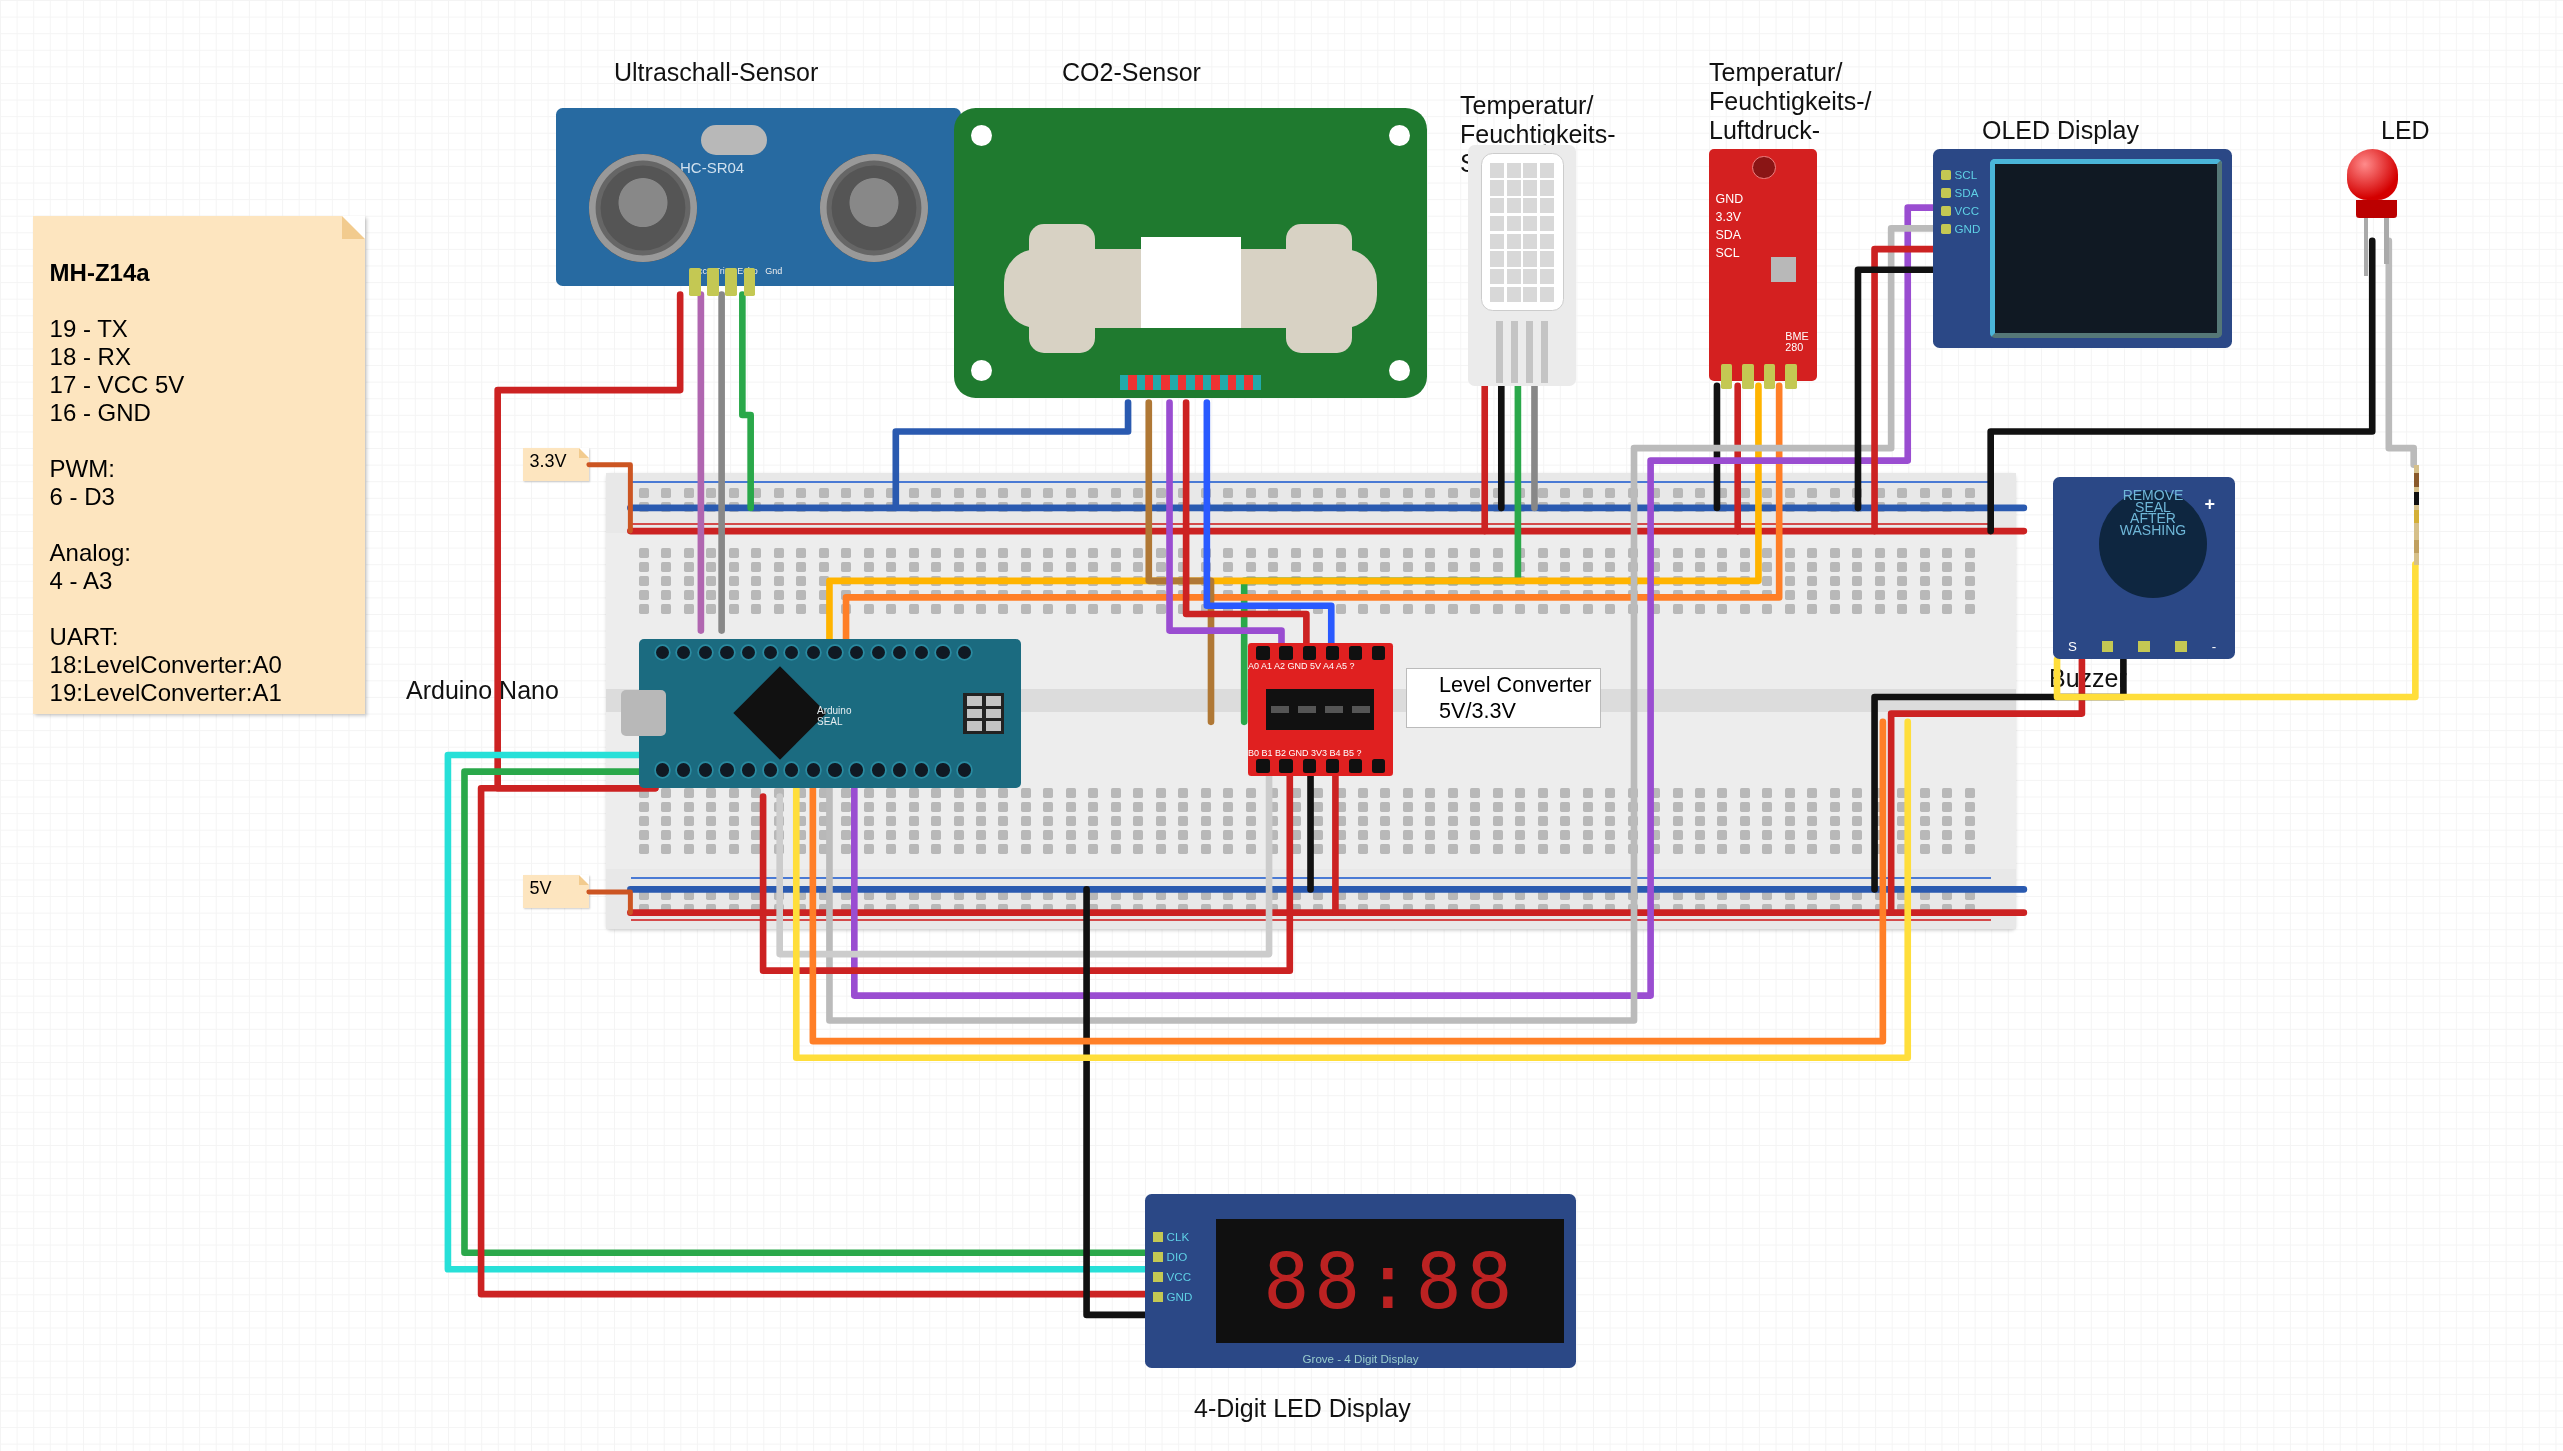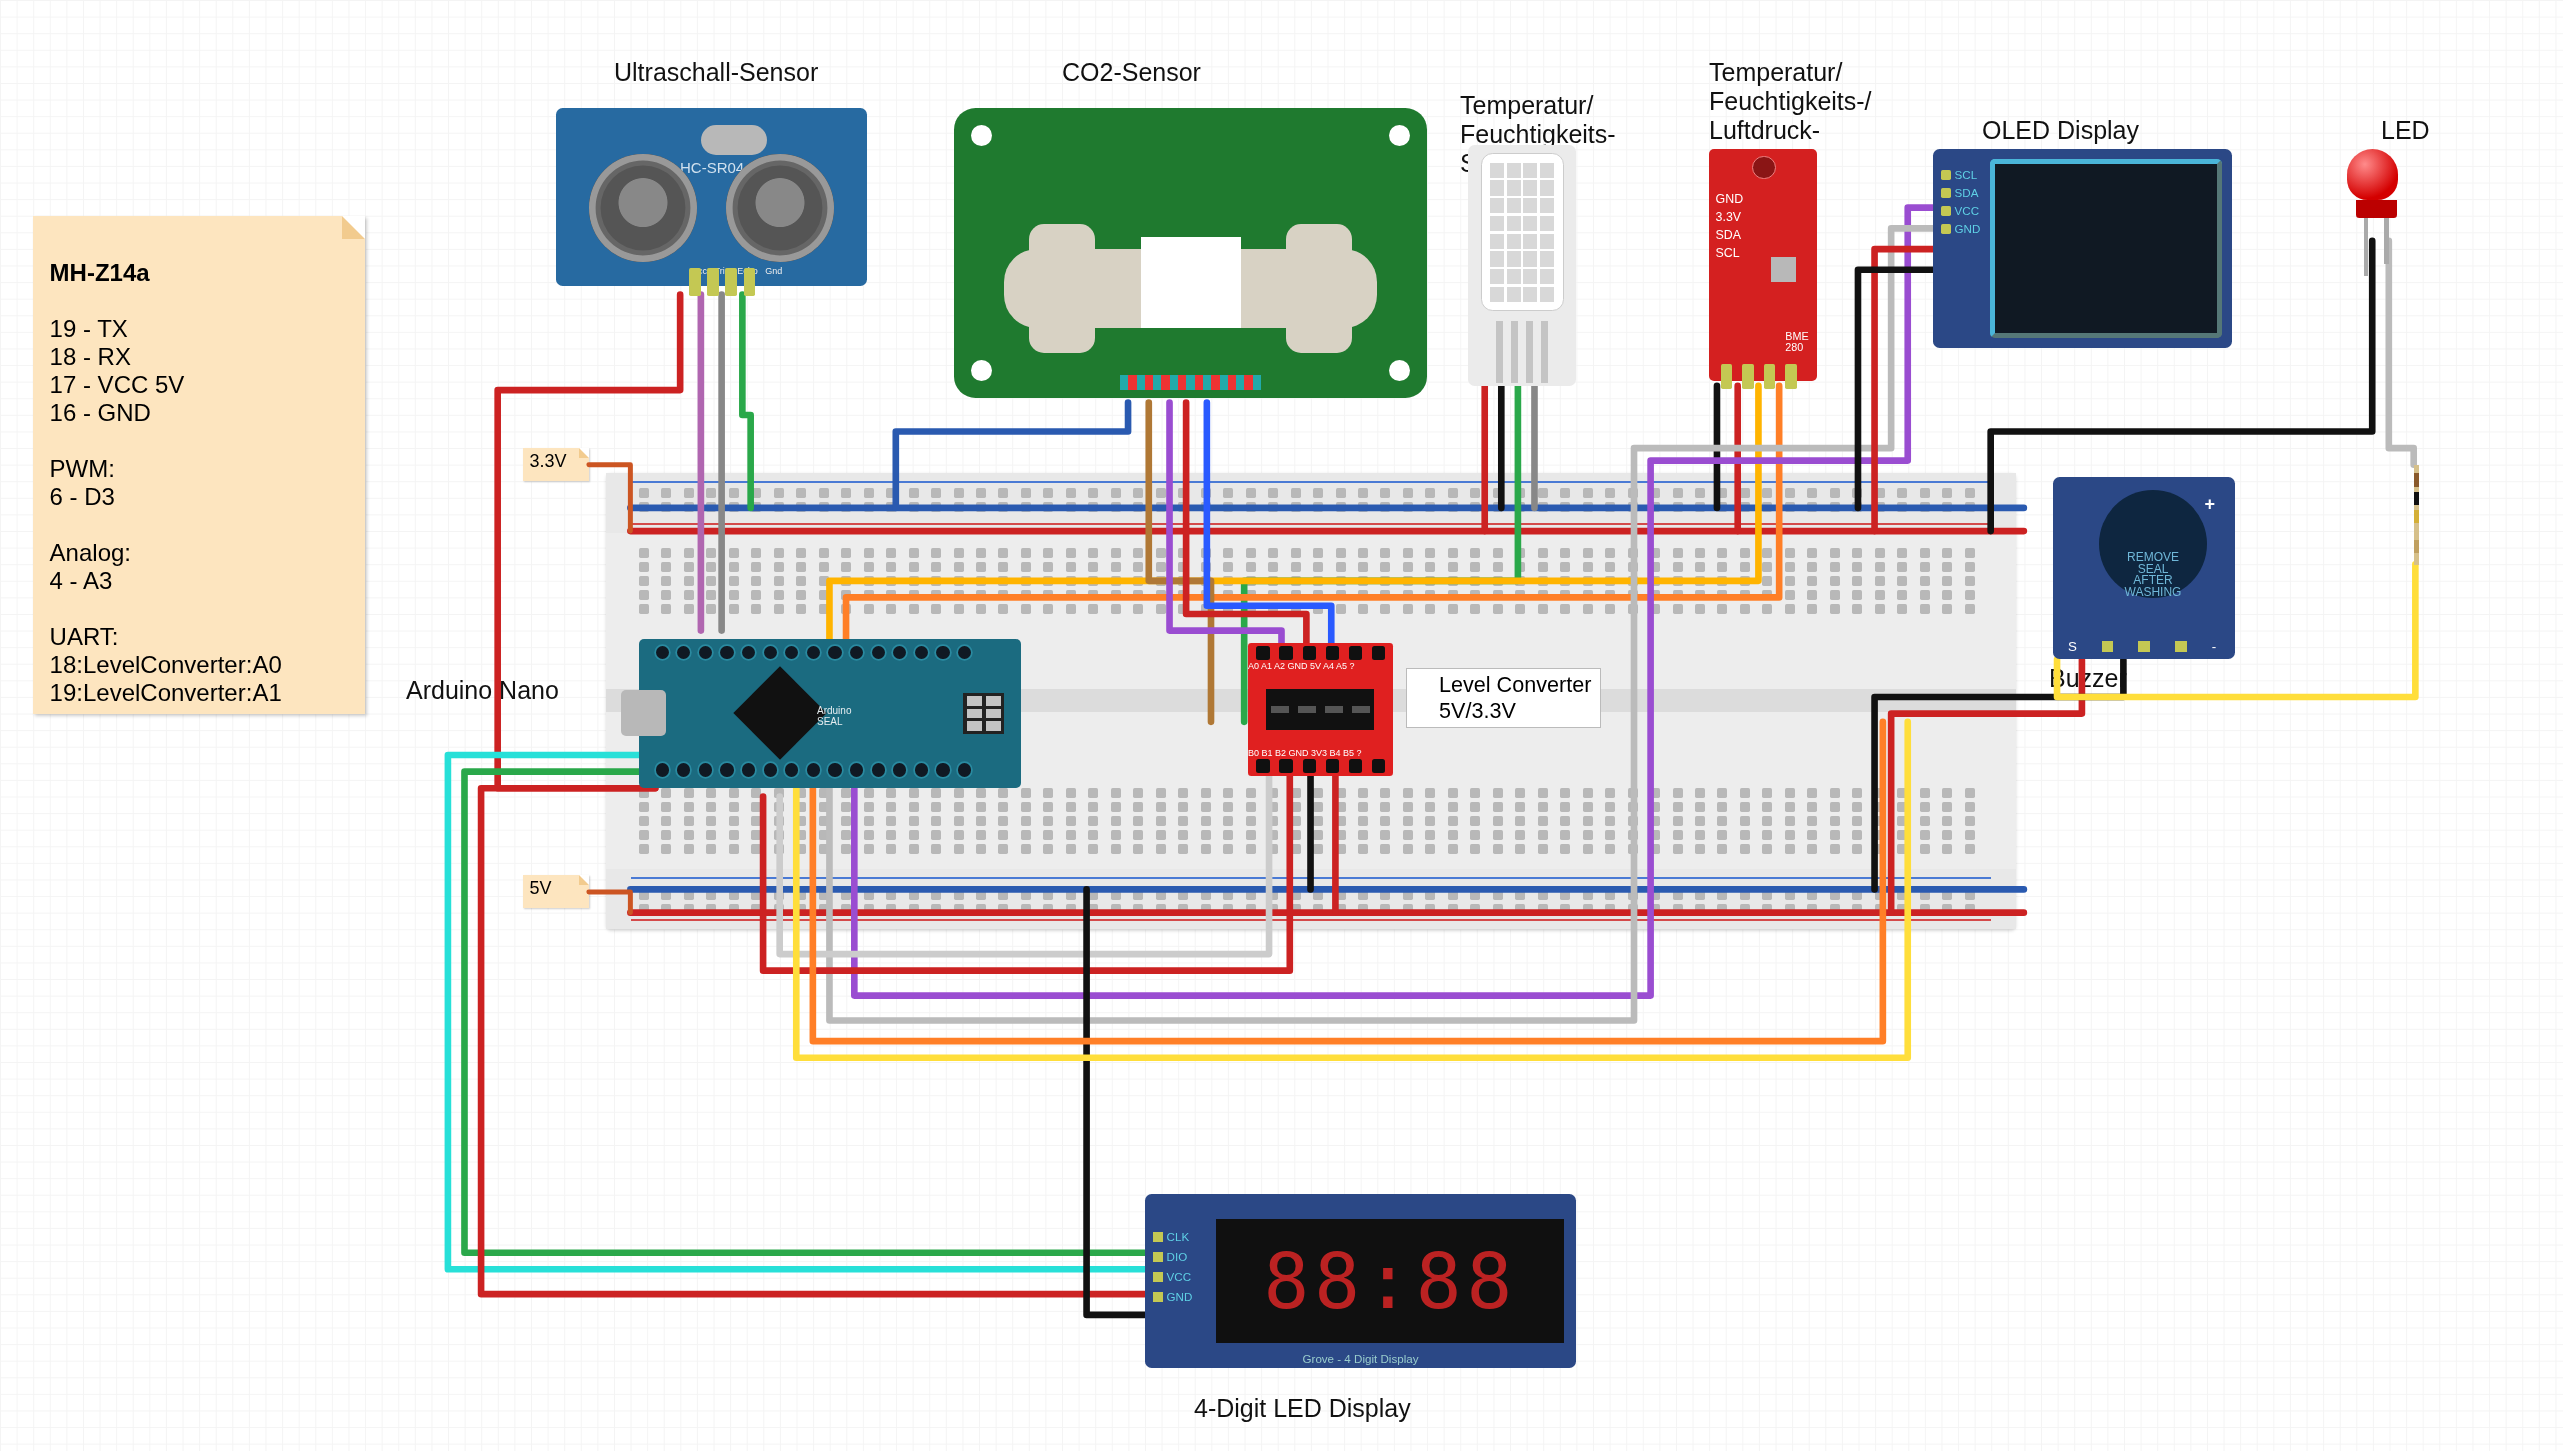--- a/index.html
+++ b/index.html
@@ -19,21 +19,21 @@
     box-shadow:0.8px 0.8px 1.7px rgba(0,0,0,.2);font-size:18px;padding:3.3px 6.6px;box-sizing:border-box;}
   .tag::after{content:"";position:absolute;top:0;right:0;border-style:solid;
     border-width:0 10px 10px 0;border-color:transparent #fff #f2cb8e transparent;}
   .comp{position:absolute;}
   .box-text{position:absolute;background:#fff;border:0.8px solid #bbb;padding:3.3px 8.3px;
     font-size:21.6px;line-height:1.2;}
   
   svg.wires{position:absolute;left:0;top:0;width:2563px;height:1452px;pointer-events:none;}
 
   
-  .us{left:556px;top:108px;width:311px;height:178px;background:#276aa1;border-radius:6.6px;}
+  .us{left:556px;top:108px;width:365px;height:178px;background:#276aa1;border-radius:6.6px;padding-left:40px;}
   .us .eye{position:absolute;top:46px;width:108px;height:108px;border-radius:50%;
     background:radial-gradient(circle at 50% 45%,#888 0 30%,#555 31% 60%,#222 61% 100%);
     box-shadow:inset 0 0 0 6.6px #999,inset 0 0 0 11.6px #666;}
   .us .eye.l{left:33px;} .us .eye.r{right:33px;}
   .us .osc{position:absolute;left:145px;top:16.6px;width:66px;height:30px;background:#b8b8b8;border-radius:15px;}
   .us .lbl{position:absolute;left:124px;top:51px;color:#cfe0ee;font-size:15px;}
   .us .pins{position:absolute;left:133px;bottom:-10px;display:flex;gap:6.6px;}
   .us .pin{width:11.6px;height:28px;background:#c4c853;border-radius:1.7px;}
   .us .ptxt{position:absolute;bottom:10px;left:136px;display:flex;gap:7.5px;font-size:9px;color:#eee;}
 
@@ -81,21 +81,21 @@
   .led .bulb{width:51px;height:51px;border-radius:50% 50% 40% 40%;background:radial-gradient(circle at 35% 30%,#ff8b8b,#d40000 70%);}
   .led .base{width:41px;height:18px;background:#b00;margin:0 auto;border-bottom-left-radius:3.3px;border-bottom-right-radius:3.3px;}
   .led .legs{display:flex;justify-content:space-between;width:25px;margin:0 auto;}
   .led .leg{width:4.1px;height:58px;background:#aaa;}
   .resistor{left:2406px;top:465px;width:20px;height:100px;}
   .resistor .band{width:100%;height:13.3px;}
 
   
   .buz{left:2053px;top:477px;width:182px;height:182px;background:#2b4886;border-radius:6.6px;}
   .buz .cyl{position:absolute;left:46px;top:13.3px;width:108px;height:108px;border-radius:50%;background:#0e2640;
-    display:flex;align-items:flex-end;justify-content:center;color:#6fb7d8;font-size:12px;text-align:center;line-height:11.6px;}
+    display:flex;align-items:flex-start;justify-content:center;color:#6fb7d8;font-size:14px;text-align:center;line-height:11.6px;}
   .buz .plus{position:absolute;right:20px;top:16.6px;color:#fff;font-size:18px;font-weight:bold;}
   .buz .bpins{position:absolute;left:15px;bottom:5px;display:flex;gap:25px;color:#fff;font-size:13.3px;align-items:center;}
   .buz .bp{width:11.6px;height:11.6px;background:#c4c853;}
 
   
   .nano{left:639px;top:639px;width:382px;height:149px;background:#1b6b80;border-radius:5px;}
   .nano .usb{position:absolute;left:-18px;top:51px;width:45px;height:46px;background:#b8b8b8;border-radius:5px;}
   .nano .chip{position:absolute;left:108px;top:41px;width:66px;height:66px;background:#111;transform:rotate(45deg);}
   .nano .row{position:absolute;left:16.6px;width:348px;height:18px;display:flex;gap:8.3px;}
   .nano .row.top{top:6.6px;} .nano .row.bot{bottom:6.6px;}

